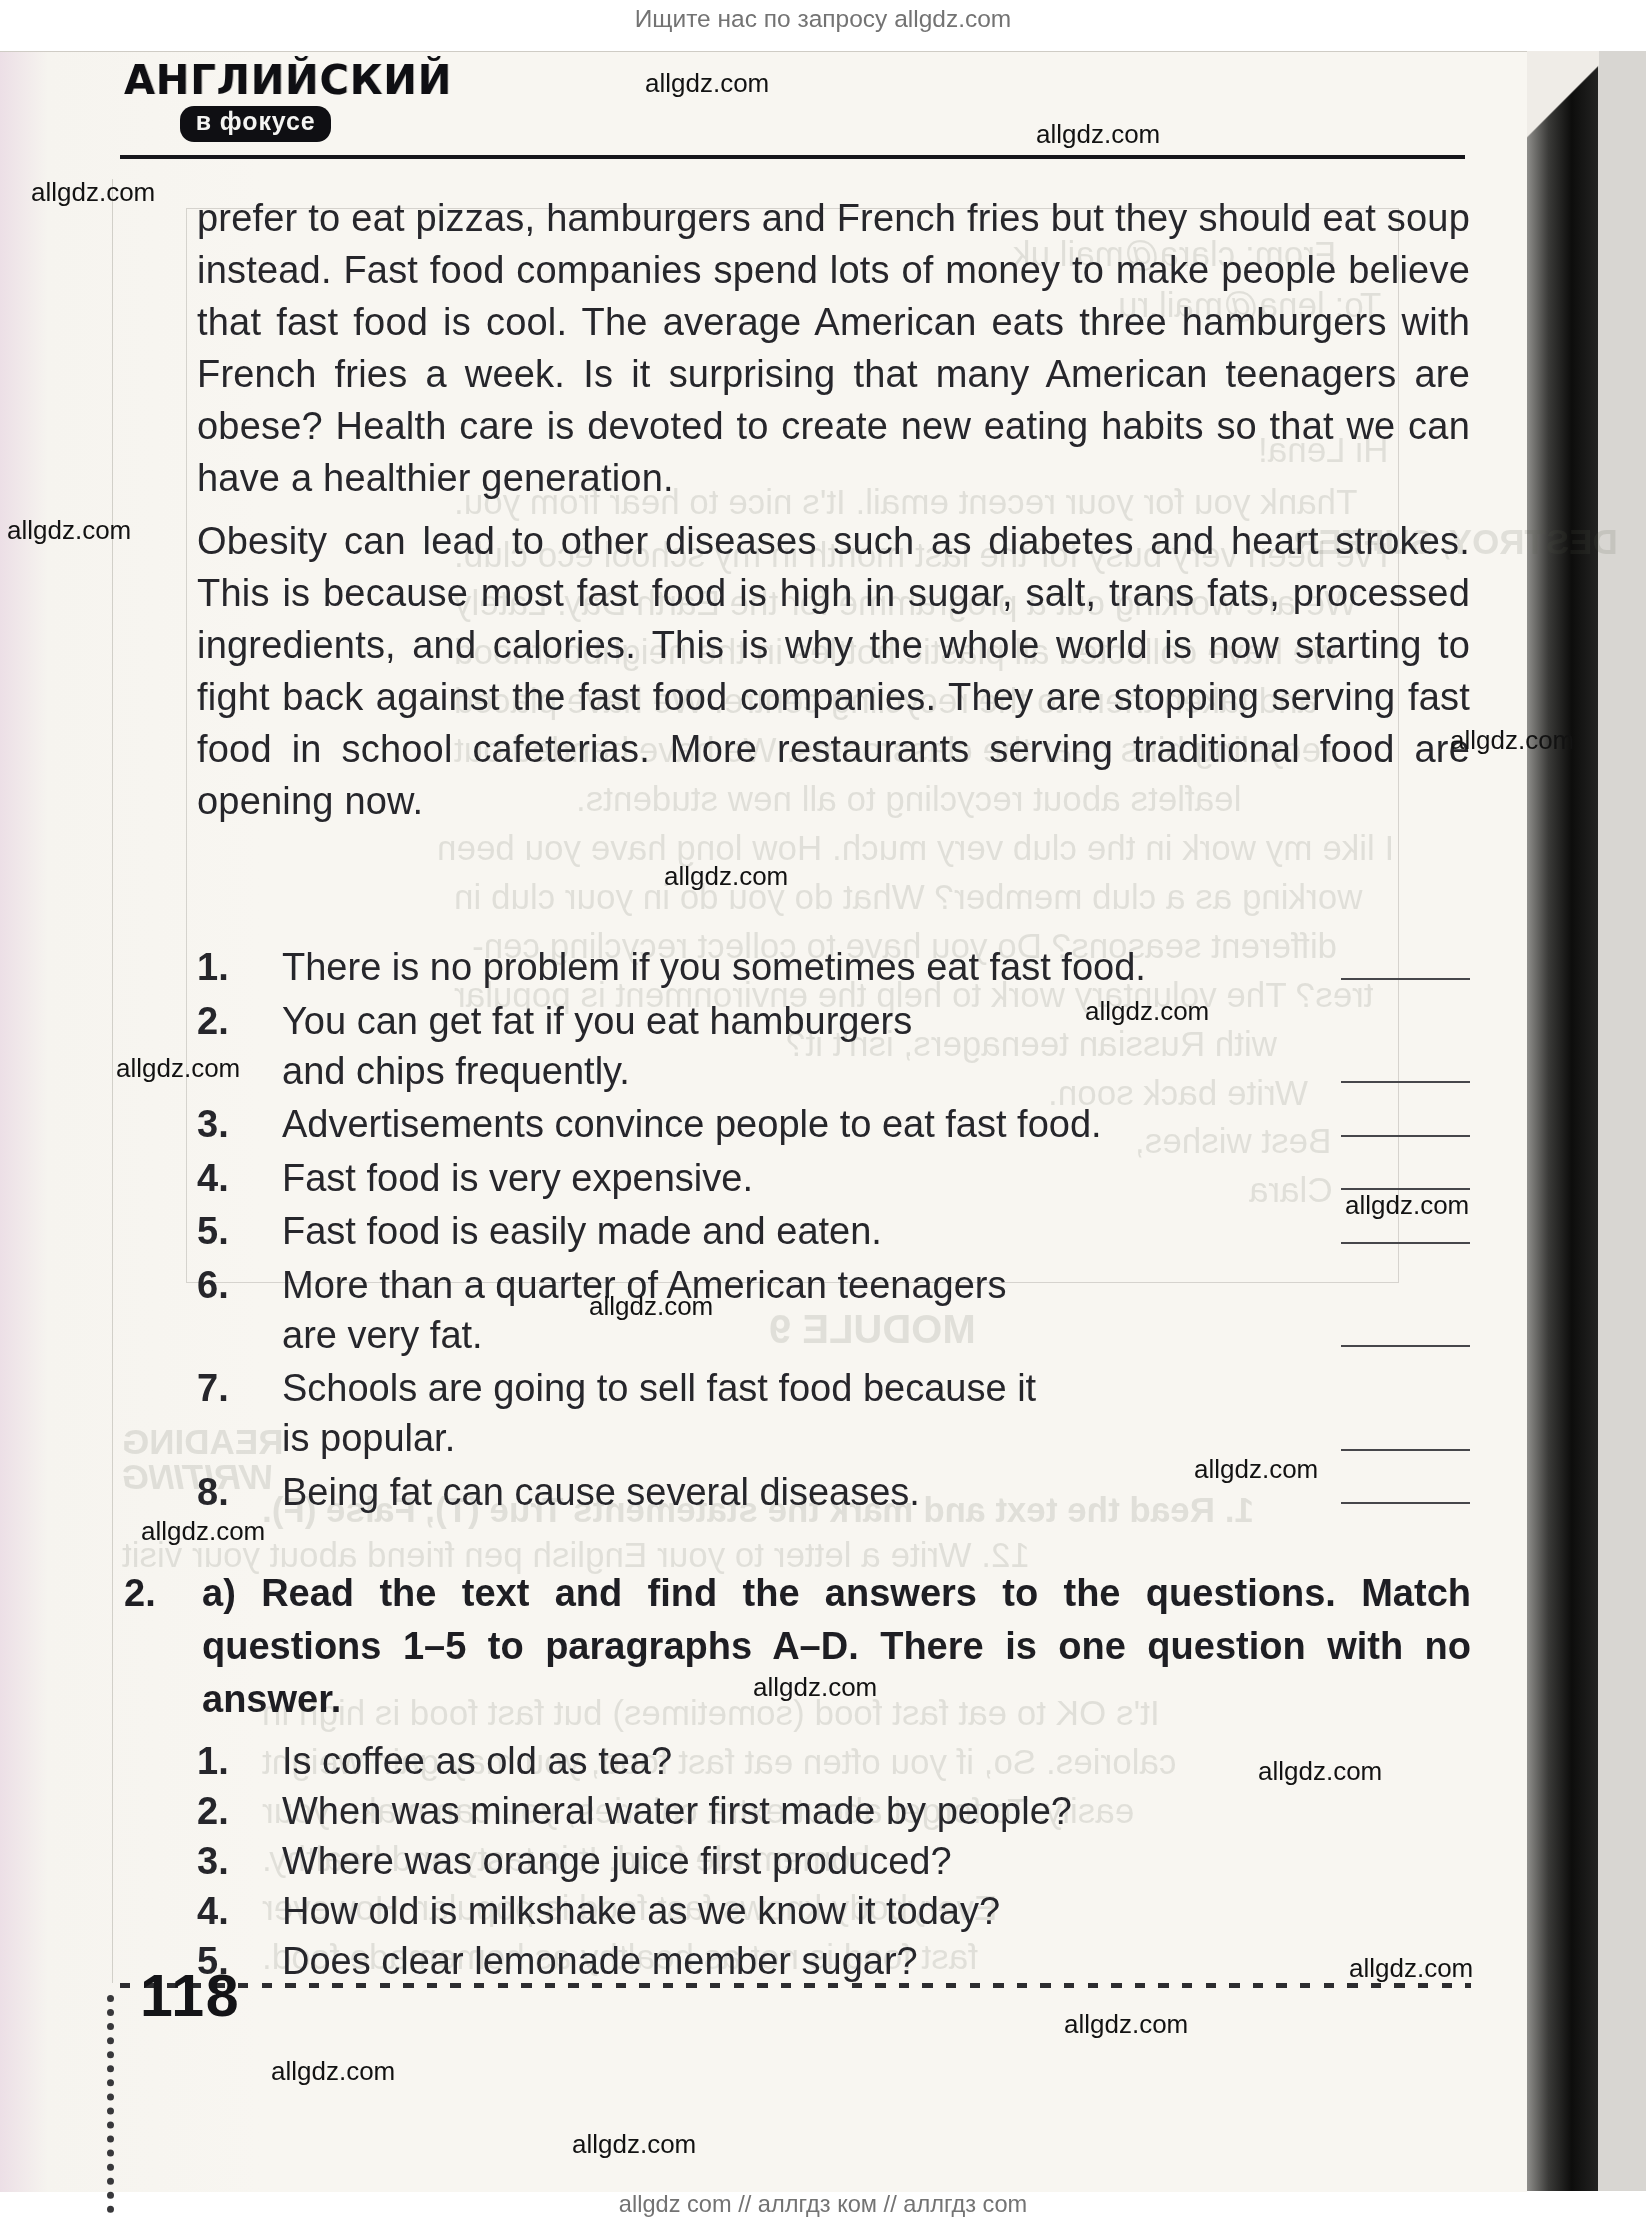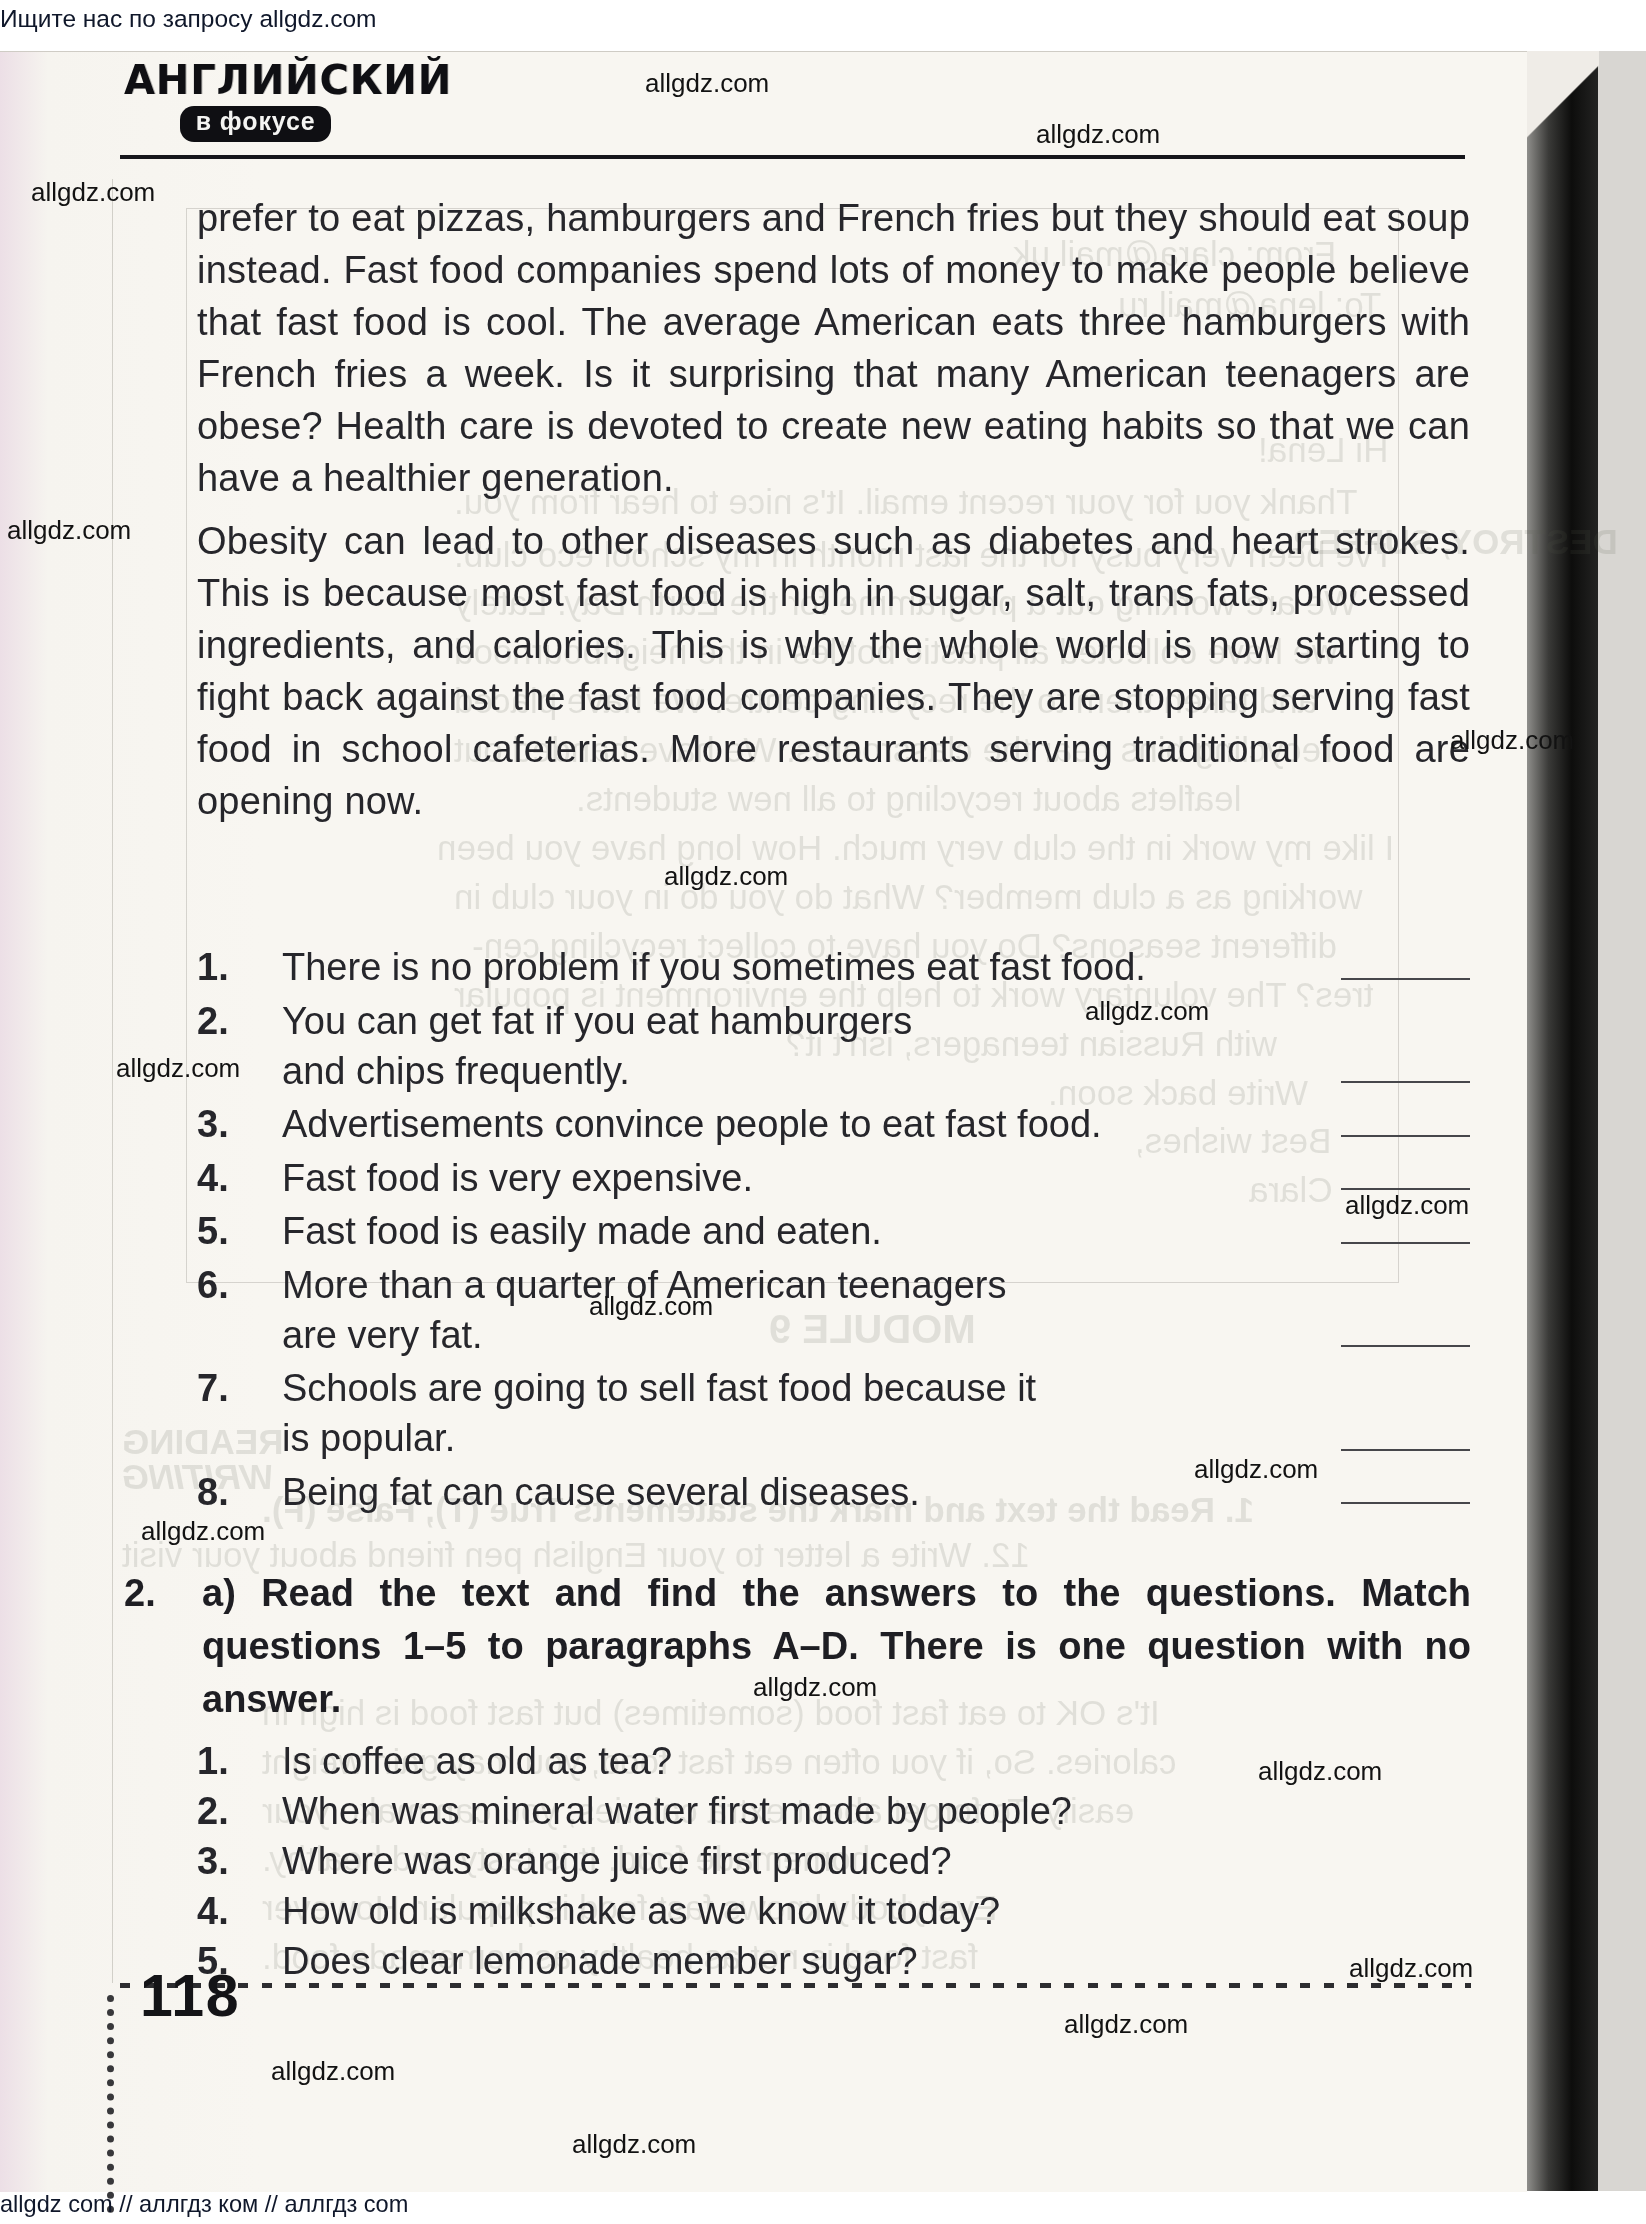--- a/index.html
+++ b/index.html
@@ -91,21 +91,21 @@
     position:absolute;left:120px;top:1983px;width:1351px;height:5.2px;
     background:repeating-linear-gradient(90deg,#2d2d30 0 10.5px,rgba(0,0,0,0) 10.5px 23.6px);
   }
   .pnum{position:absolute;left:140px;top:1962px;font-size:59px;font-weight:bold;color:#141417;letter-spacing:1.7px;}
   .spine-dots{position:absolute;left:107px;top:1995px;height:218px;width:0;border-left:7.9px dotted #38383b;}
 
   
   .wm-layer{position:absolute;inset:0;z-index:5;pointer-events:none;}
   .wm{position:absolute;font-size:26px;color:#121212;white-space:nowrap;}
 
-  .banner{position:absolute;left:0;width:1646px;color:#0f172a;font-size:24.5px;z-index:6;}
+  .banner{position:absolute;left:0;width:1646px;text-align:center;color:#737373;font-size:24.5px;z-index:6;}
   .banner.top{top:5.2px;}
   .banner.bottom{top:2191px;font-size:23.6px;}
 </style>
 </head>
 <body>
 
 <div class="stage">
 
   <div class="paper"></div>
   <div class="edge-dark"></div>

